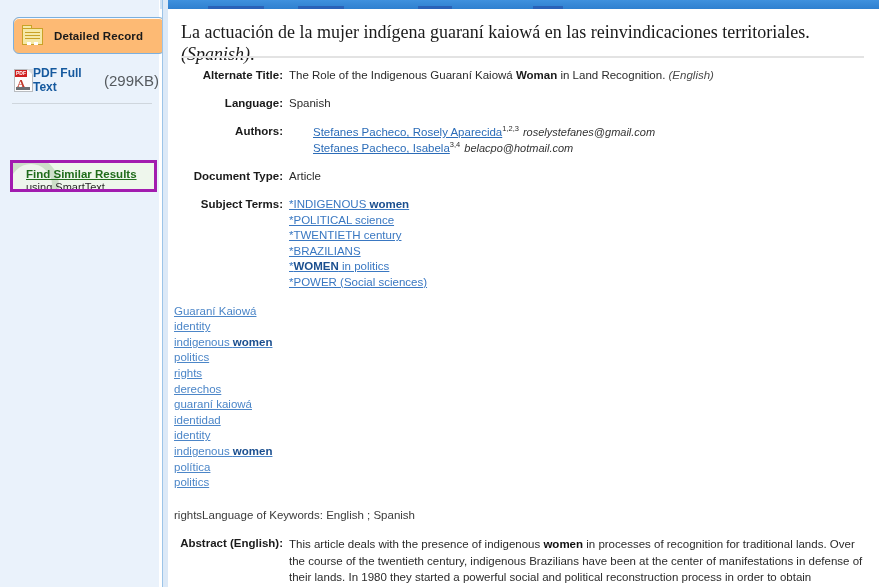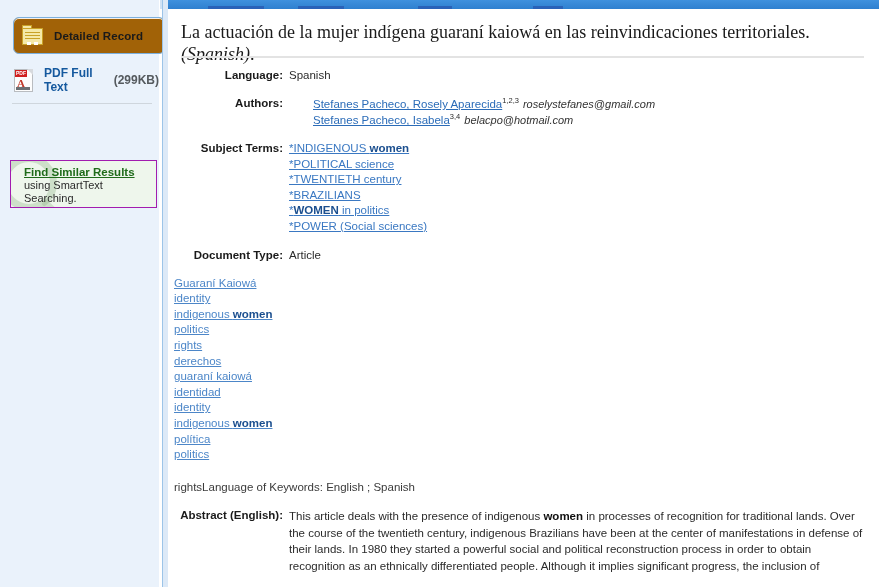--- a/index.html
+++ b/index.html
@@ -45,21 +45,21 @@
   .sidebar-rule2 {
     position: absolute; left: 163px; top: 0; width: 5px; height: 587px;
     background: #dce9f7;
   }
 
   
   .detailed-record {
     position: absolute;
     left: 13px; top: 17px;
     width: 152px; height: 37px;
-    background: #a16207;
+    background: #fdba74;
     border: 1px solid #7cb0de;
     border-radius: 6px;
     display: flex; align-items: center;
     padding-left: 8px;
     box-shadow: 0 1px 0 rgba(255,255,255,0.9) inset;
     cursor: pointer;
   }
   .dr-label {
     font-size: 11.5px; font-weight: bold; color: #1a1a1a;
     margin-left: 10px; letter-spacing: 0.1px;
@@ -68,38 +68,37 @@
   
   .pdf-row {
     position: absolute;
     left: 14px; top: 64px;
     width: 145px; height: 32px;
     display: flex; align-items: center;
     cursor: pointer;
   }
   .pdf-label {
     font-size: 12px; font-weight: bold; color: #15599e;
-    margin-left: 11px;
   }
   .pdf-size {
-    font-size: 12px; color: #555a5e; font-weight: bold; margin-left: 8px;
+    font-size: 15px; color: #555a5e; font-weight: normal; margin-left: 8px;
   }
 
   .side-divider {
     position: absolute; left: 12px; top: 103px; width: 140px; height: 1px;
     background: #cfd6dd;
   }
 
   
   .fsr-box {
     position: absolute;
     left: 10px; top: 160px;
-    width: 147px; height: 48px;
+    width: 147px; height: 32px;
     background: #eef6ec;
-    border: 1px solid #a21caf;
+    border: 3px solid #a21caf;
     overflow: hidden;
     cursor: pointer;
   }
   .fsr-watermark {
     position: absolute;
     left: -10px; top: -6px;
     width: 56px; height: 56px;
     border: 7px solid rgba(140,175,130,0.33);
     border-radius: 50%;
   }
@@ -328,54 +327,60 @@
   <div class="main">
 
     <div class="rec-title">
       <span>La actuación de la mujer indígena guaraní kaiowá en las reinvindicaciones territoriales.</span>
       <i>(Spanish)</i><span>.</span>
     </div>
     <div class="title-rule"></div>
 
     <div class="fields">
 
+      <div class="field">
+        <div class="field-label">Alternate Title:</div>
+        <div class="field-value">
+          <span>The Role of the Indigenous Guaraní Kaiowá </span><span class="hl">Woman</span><span> in Land Recognition. </span><span class="muted-italic">(English)</span>
+        </div>
+      </div>
 
       <div class="field">
         <div class="field-label">Language:</div>
         <div class="field-value">Spanish</div>
       </div>
 
       <div class="field">
         <div class="field-label">Authors:</div>
         <div class="field-value">
           <span class="author-line">
             <a class="link-u" href="#">Stefanes Pacheco, Rosely Aparecida</a><sup>1,2,3</sup><span class="email">roselystefanes@gmail.com</span>
           </span>
           <span class="author-line">
             <a class="link-u" href="#">Stefanes Pacheco, Isabela</a><sup>3,4</sup><span class="email">belacpo@hotmail.com</span>
           </span>
         </div>
       </div>
 
 
       <div class="field">
+        <div class="field-label">Document Type:</div>
+        <div class="field-value">Article</div>
+      </div>
+
+      <div class="field">
         <div class="field-label">Subject Terms:</div>
         <div class="field-value" id="subject-terms-list">
             <a href="#" class="subj"><span>*INDIGENOUS </span><span class="hl">women</span></a>
             <a href="#" class="subj"><span>*POLITICAL science</span></a>
             <a href="#" class="subj"><span>*TWENTIETH century</span></a>
             <a href="#" class="subj"><span>*BRAZILIANS</span></a>
             <a href="#" class="subj"><span>*</span><span class="hl">WOMEN</span><span> in politics</span></a>
             <a href="#" class="subj"><span>*POWER (Social sciences)</span></a>
           </div>
-      </div>
-
-      <div class="field">
-        <div class="field-label">Document Type:</div>
-        <div class="field-value">Article</div>
       </div>
 
       <div class="field">
         <div class="field-value" id="keywords-list">
             <a href="#" class="kw"><span>Guaraní Kaiowá</span></a>
             <a href="#" class="kw"><span>identity</span></a>
             <a href="#" class="kw"><span>indigenous </span><span class="hl">women</span></a>
             <a href="#" class="kw"><span>politics</span></a>
             <a href="#" class="kw"><span>rights</span></a>
             <a href="#" class="kw"><span>derechos</span></a>

